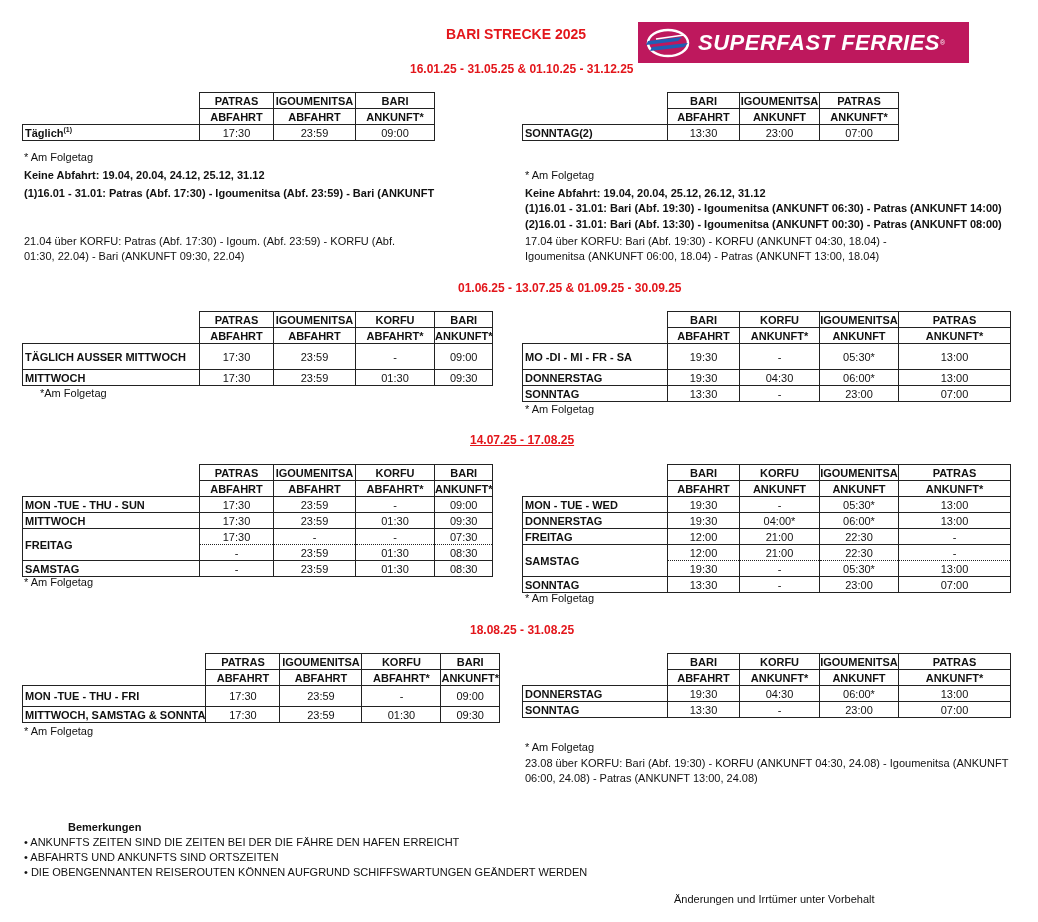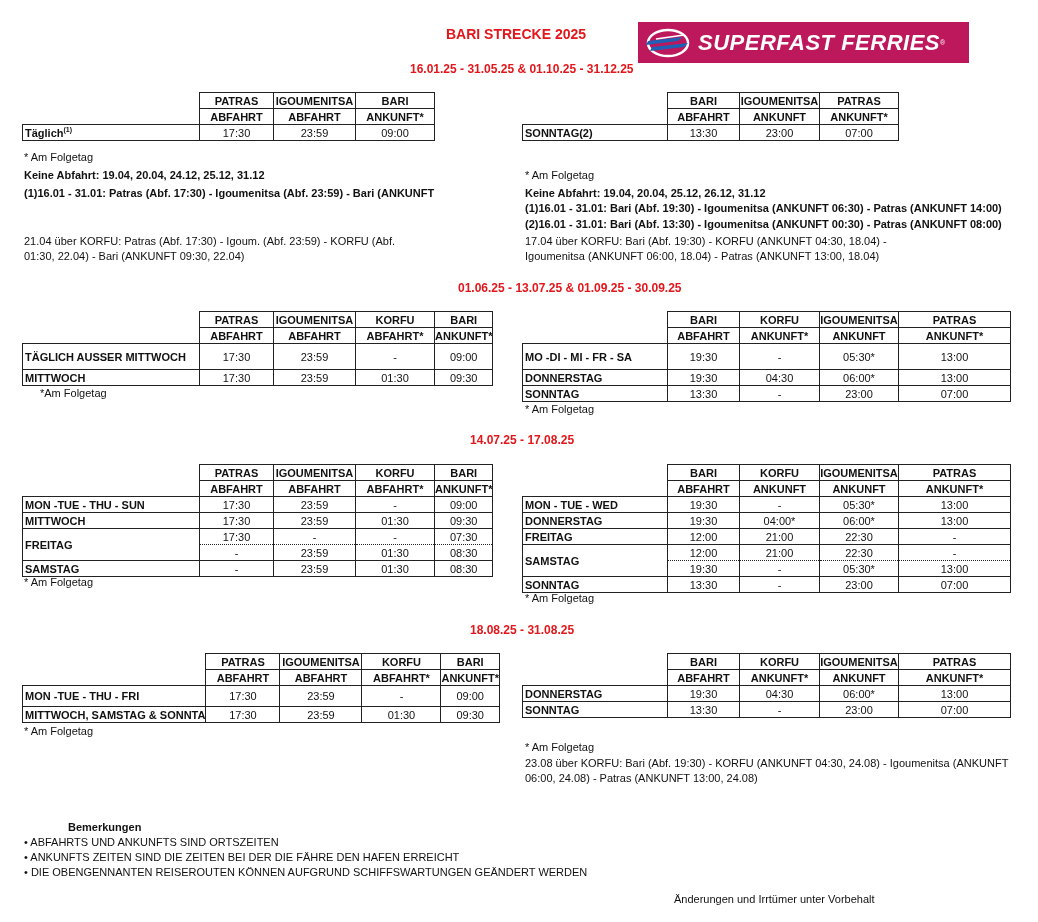--- a/index.html
+++ b/index.html
@@ -197,21 +197,21 @@
     <td class="day">SONNTAG</td>
     <td>13:30</td>
     <td>-</td>
     <td>23:00</td>
     <td>07:00</td>
   </tr>
 </tbody>
   </table>
 <div class="note" style="left:525px;top:403px;">* Am Folgetag</div>
 
-<div class="abs period" style="left:470px;top:433px;">14.07.25 - 17.08.25</div>
+<div class="abs period" style="left:470px;top:433px;text-decoration:underline;">14.07.25 - 17.08.25</div>
 
 <table class="tt" style="left:22px;top:464px;">
   <colgroup>
       <col style="width:177px">
       <col style="width:74px">
       <col style="width:82px">
       <col style="width:79px">
       <col style="width:46px">
     </colgroup>
   <tbody>
@@ -415,17 +415,17 @@
     <td>23:00</td>
     <td>07:00</td>
   </tr>
 </tbody>
   </table>
 <div class="note" style="left:525px;top:741px;">* Am Folgetag</div>
 <div class="note wrap" style="left:525px;top:756px;width:500px;">23.08 über KORFU: Bari (Abf. 19:30) - KORFU (ANKUNFT 04:30, 24.08) - Igoumenitsa (ANKUNFT 06:00, 24.08) - Patras (ANKUNFT 13:00, 24.08)</div>
 
 <div class="abs remarks">
   <div class="rh">Bemerkungen</div>
+  <div>• ANKUNFTS ZEITEN SIND DIE ZEITEN BEI DER DIE FÄHRE DEN HAFEN ERREICHT</div>
   <div>• ABFAHRTS UND  ANKUNFTS SIND ORTSZEITEN</div>
-  <div>• ANKUNFTS ZEITEN SIND DIE ZEITEN BEI DER DIE FÄHRE DEN HAFEN ERREICHT</div>
   <div>• DIE OBENGENNANTEN REISEROUTEN KÖNNEN AUFGRUND SCHIFFSWARTUNGEN GEÄNDERT WERDEN</div>
 </div>
 <div class="abs footer">Änderungen und Irrtümer unter Vorbehalt</div>
 
 </body></html>

